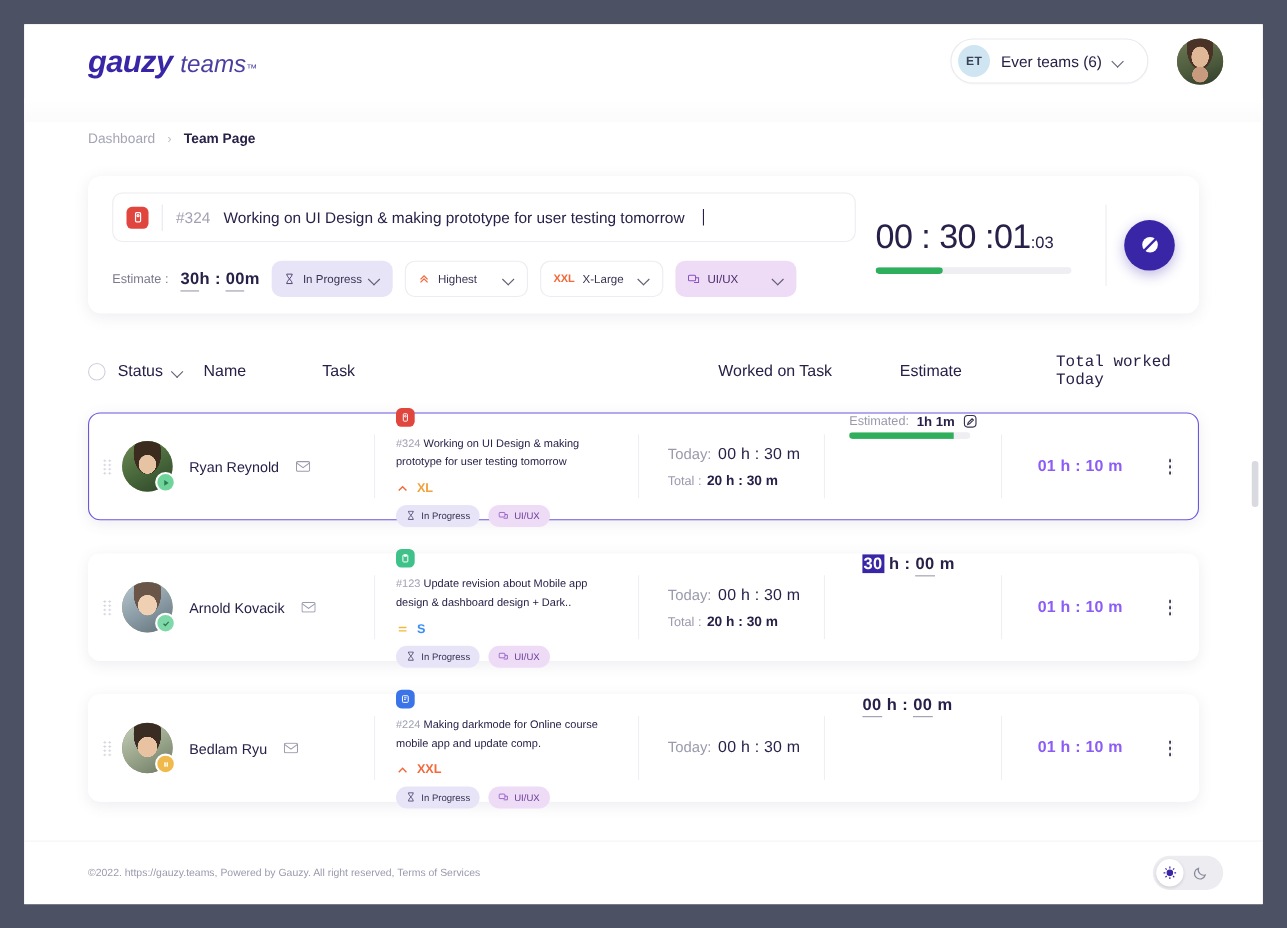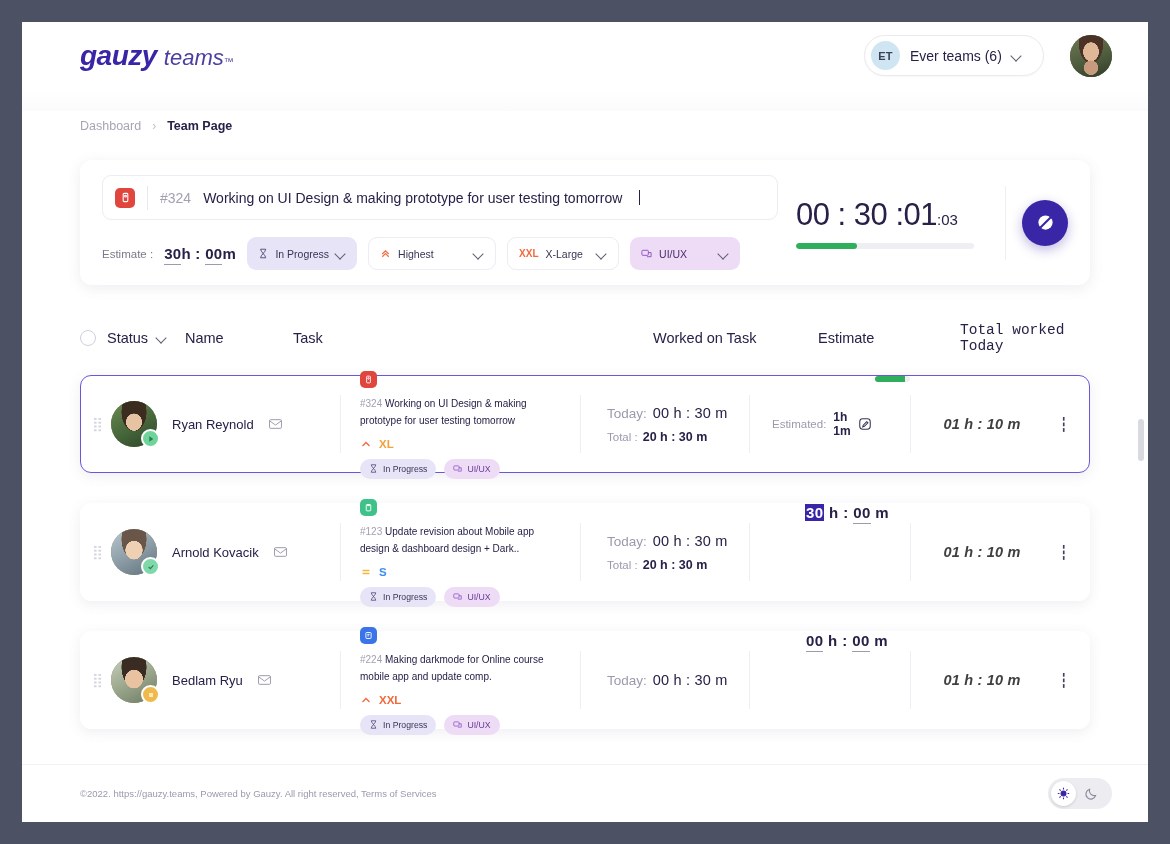--- a/index.html
+++ b/index.html
@@ -137,21 +137,21 @@
                padding-bottom: 2px; }
   .dd {
     height: 33px; border-radius: 9px;
     display: flex; align-items: center; gap: 7px;
     padding: 0 11px; font-size: 10.5px; font-weight: 500;
     white-space: nowrap;
   }
   .dd .chev { margin-left: auto; }
   .dd-inprogress { background: #e8e4f8; color: #3a3454; width: 110px; }
   .dd-white { background: #fff; border: 1px solid #ececf2; color: #3a3454; }
-  .dd-priority { width: 128px; }
+  .dd-priority { width: 112px; }
   .dd-size { width: 112px; }
   .dd-label { background: #eedcf7; color: #4a2a6a; width: 110px; }
   .sz-xxl { color: #f3693b; font-weight: bold; font-size: 10px; }
 
   .mc-right {
     width: 290px; flex: 0 0 290px;
     display: flex; align-items: center; padding-left: 18px;
   }
   .timer-block { flex: 1; }
   .timer-time { font-size: 31px; color: #282048; font-weight: 500; letter-spacing: -0.5px; }
@@ -265,38 +265,38 @@
     padding-left: 26px;
   }
   .w-today { font-size: 13.5px; color: #9a9aad; }
   .w-today b { color: #282048; font-size: 14.5px; font-weight: normal; margin-left: 6px;
                letter-spacing: 0.2px; }
   .w-total { font-size: 11.5px; color: #9a9aad; }
   .w-total b { color: #282048; font-size: 12.5px; font-weight: bold; margin-left: 5px; }
 
   .cell-est {
     width: 160px; flex: 0 0 160px;
-    display: flex; flex-direction: row; justify-content: center;
+    display: flex; flex-direction: column; 
     padding-left: 22px; gap: 3px;
   }
   .est-row { display: flex; align-items: center; gap: 7px; }
   .est-lbl2 { font-size: 11.5px; color: #9a9aad; }
   .est-num { font-size: 12px; color: #282048; font-weight: bold; }
   .pen { width: 14px; height: 14px; }
   .pen svg { width: 14px; height: 14px; display: block; }
   .est-bar { height: 6px; width: 110px; background: #eeeef3; border-radius: 3px; overflow: hidden; }
   .est-bar > i { display: block; height: 100%; background: #2fae5c; }
   .est-editable { font-size: 15px; color: #282048; font-weight: bold; letter-spacing: 0.4px; }
   .est-editable u { text-decoration: none; border-bottom: 1.6px solid #9b9bb0; padding-bottom: 2px; }
   .est-sel { background: #3826a6; color: #fff; padding: 0 1px; }
 
   .cell-total {
     width: 142px; flex: 0 0 142px;
     display: flex; align-items: center; justify-content: center;
-    font-size: 14.5px; color: #404040; font-weight: bold; letter-spacing: 0.2px; font-style: italic;
+    font-size: 14.5px; color: #8b5cf6; font-weight: bold; letter-spacing: 0.2px;
   }
   .kebab {
     width: 22px; flex: 0 0 22px;
     display: flex; align-items: center; justify-content: center;
   }
   .kebab i {
     width: 3.4px; height: 16px;
     background-image: radial-gradient(#3f3f5c 42%, transparent 45%);
     background-size: 3.4px 5.6px;
     display: block;

